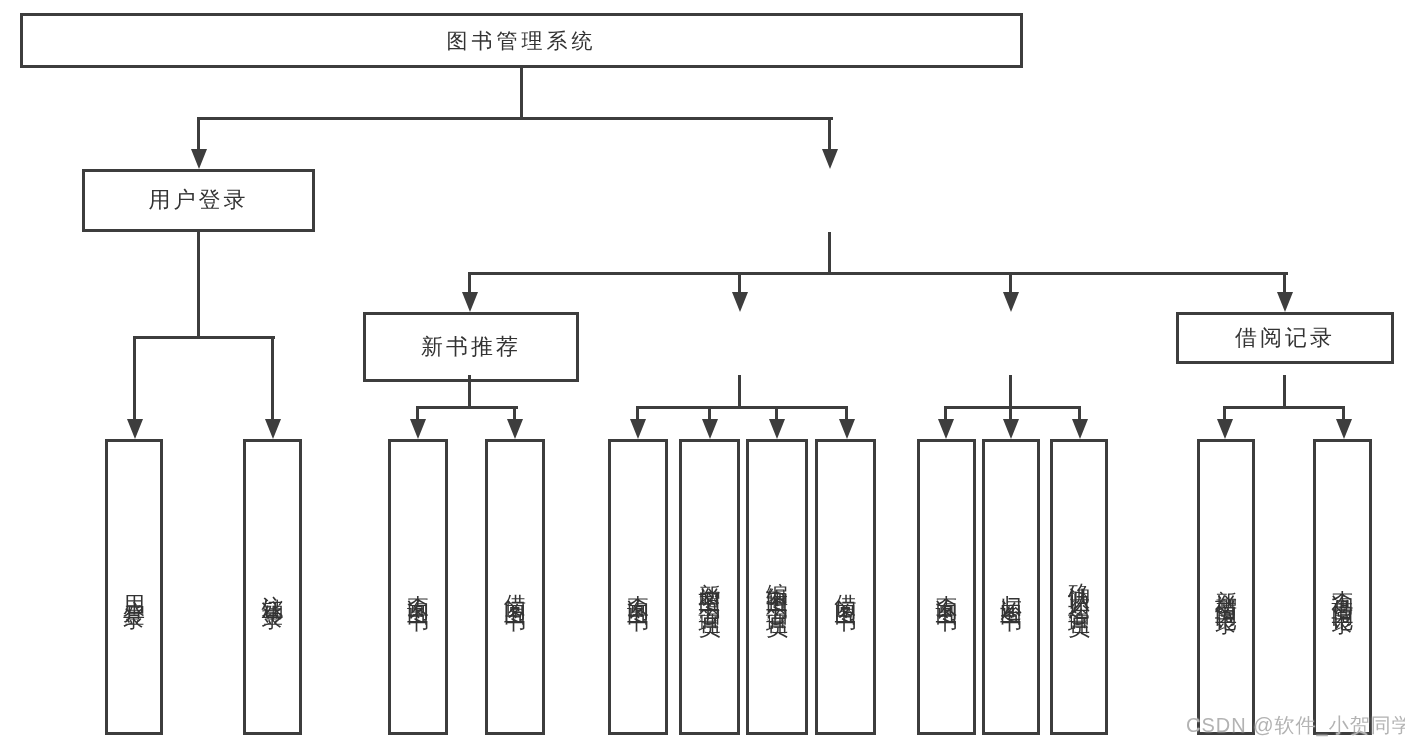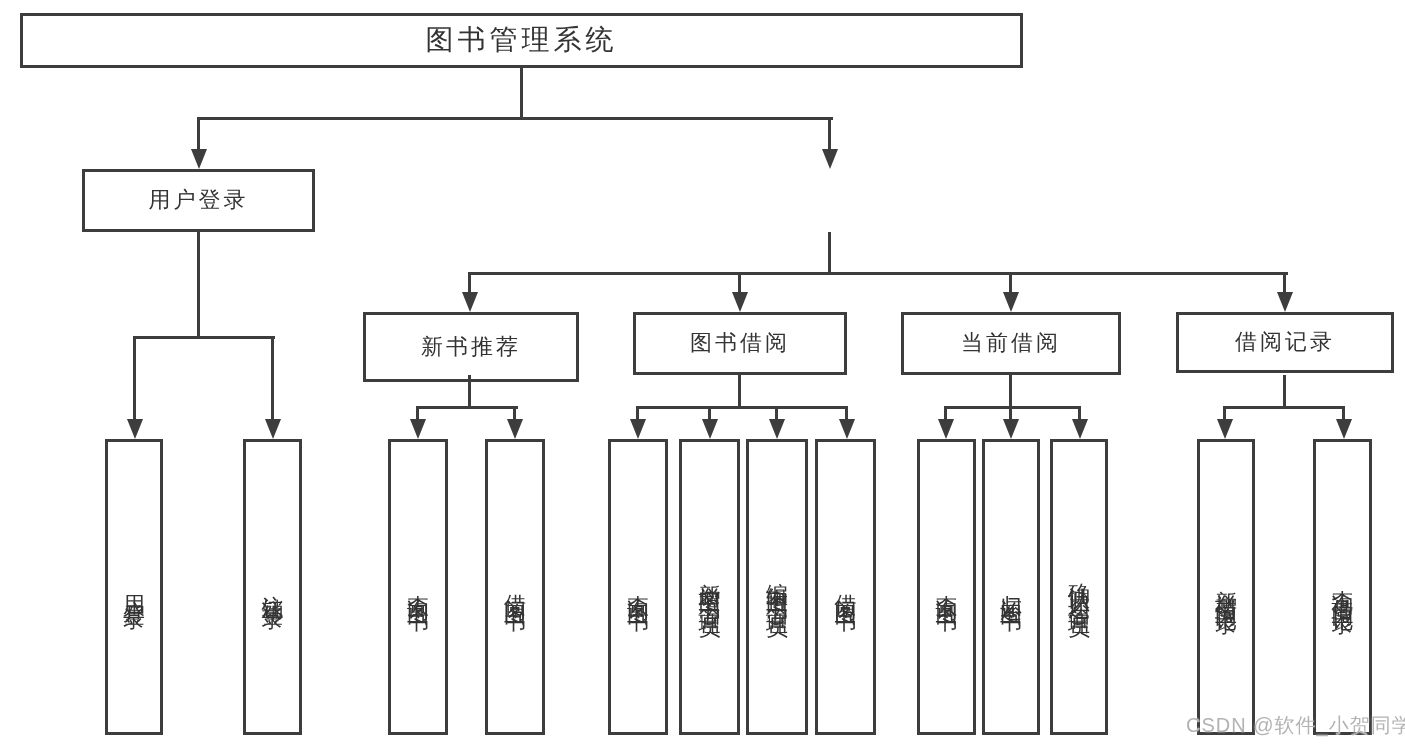--- a/index.html
+++ b/index.html
@@ -21,21 +21,21 @@
     box-sizing:border-box;
     border:3px solid var(--line);
     background:#fff;
     display:flex;align-items:center;justify-content:center;
     color:var(--text);
     font-size:22px;
     letter-spacing:3px;
     line-height:1.3;
     white-space:nowrap;
   }
-  .box.root{font-size:28px;letter-spacing:4px;}
+  .box.root{font-size:21px;letter-spacing:4px;}
   .box.vert{
     writing-mode:vertical-rl;
     text-orientation:mixed;
     letter-spacing:5px;
     line-height:1;
     font-size:22px;
   }
   .line{position:absolute;background:var(--line);}
   .ahead{
     position:absolute;width:0;height:0;
@@ -88,27 +88,21 @@
   <div class="line" style="left:738px;top:272px;width:3px;height:22px"></div>
   <div class="ahead" style="left:732px;top:292px"></div>
   <div class="line" style="left:1009px;top:272px;width:3px;height:22px"></div>
   <div class="ahead" style="left:1003px;top:292px"></div>
   <div class="line" style="left:1283px;top:272px;width:3px;height:22px"></div>
   <div class="ahead" style="left:1277px;top:292px"></div>
 
   <div class="box" style="left:363px;top:312px;width:216px;height:70px">
     <span>新书推荐</span>
   </div>
-  <div class="box" style="left:633px;top:312px;width:214px;height:63px">
-    <span>图书借阅</span>
-  </div>
-  <div class="box" style="left:901px;top:312px;width:220px;height:63px">
-    <span>当前借阅</span>
-  </div>
-  <div class="box" style="left:1176px;top:312px;width:218px;height:61px">
+  <div class="box" style="left:1176px;top:312px;width:218px;height:52px">
     <span>借阅记录</span>
   </div>
 
   <div class="line" style="left:468px;top:375px;width:3px;height:34px"></div>
   <div class="line" style="left:416px;top:406px;width:102px;height:3px"></div>
   <div class="line" style="left:416px;top:406px;width:3px;height:14px"></div>
   <div class="ahead" style="left:410px;top:419px"></div>
   <div class="line" style="left:513px;top:406px;width:3px;height:14px"></div>
   <div class="ahead" style="left:507px;top:419px"></div>
 

